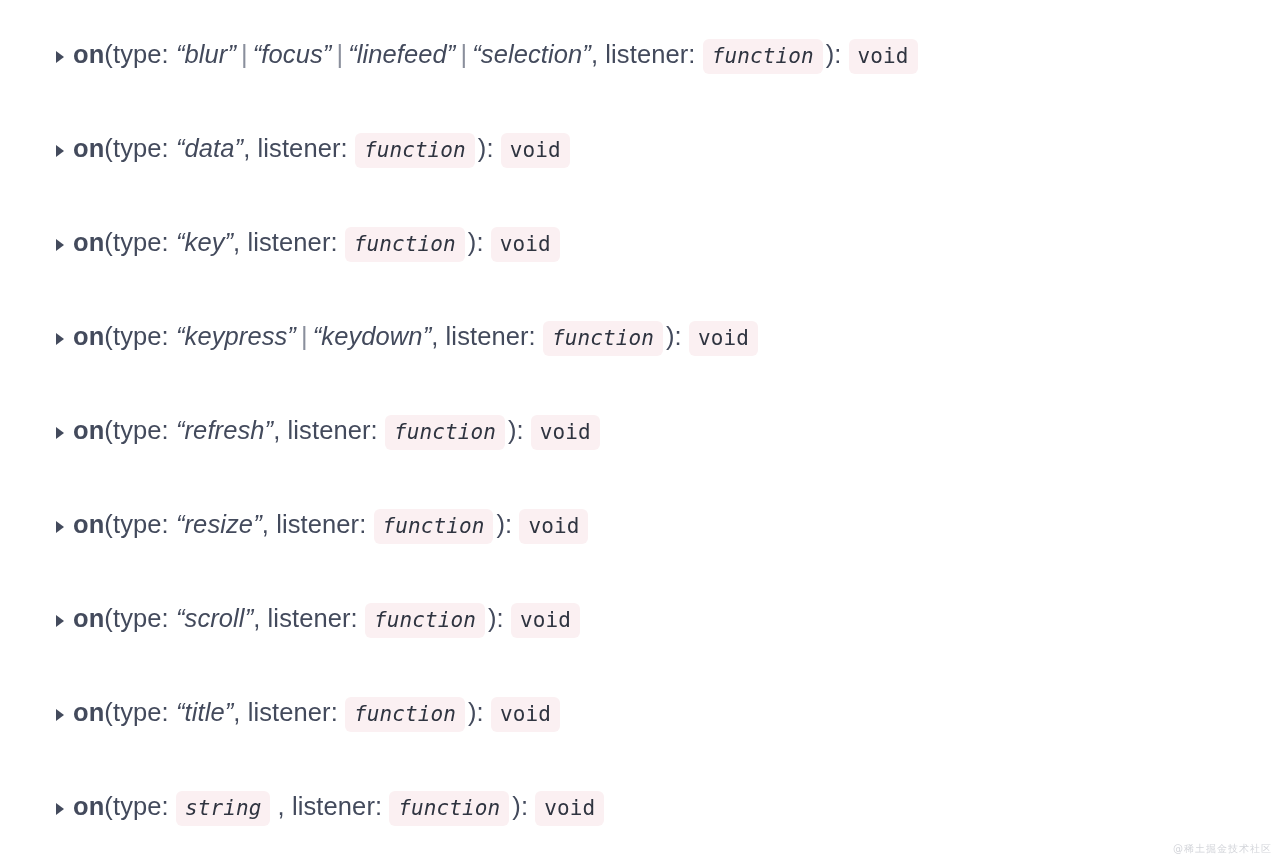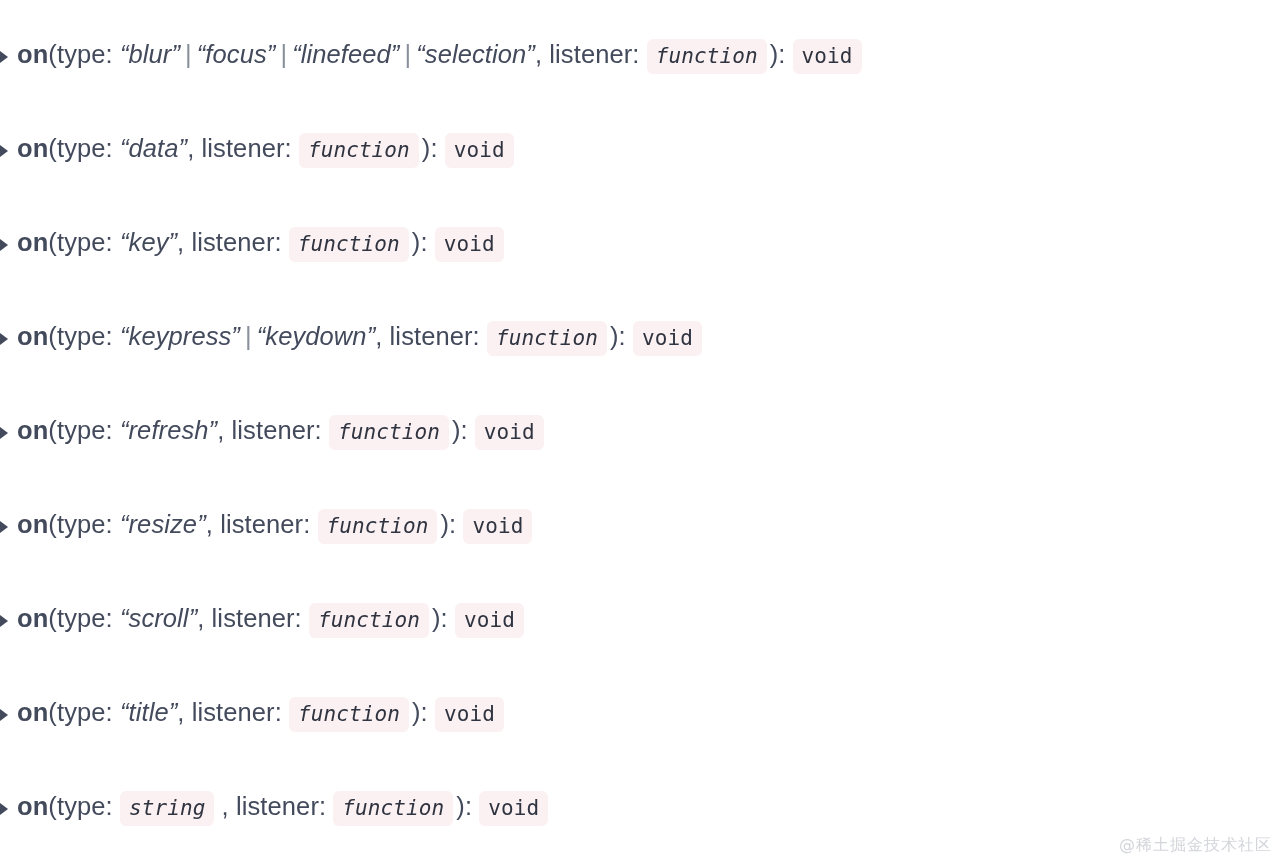--- a/index.html
+++ b/index.html
@@ -18,20 +18,21 @@
   #signature-list {
     padding: 30px 0 0 0;
     margin: 0;
     list-style: none;
   }
 
   .signature-row {
     display: flex;
     align-items: flex-start;
     height: 94px;
+    padding-left: 56px;
     box-sizing: border-box;
   }
 
   .disclosure-triangle {
     flex: 0 0 auto;
     width: 0;
     height: 0;
     border-left: 8px solid #434a5c;
     border-top: 6px solid transparent;
     border-bottom: 6px solid transparent;
@@ -86,21 +87,21 @@
 
   .chip-gap {
     display: inline-block;
     width: 3px;
   }
 
   #watermark {
     position: absolute;
     right: 16px;
     bottom: 10px;
-    font-size: 16px;
+    font-size: 10px;
     color: #d3d5da;
     font-family: "DejaVu Sans", sans-serif;
     letter-spacing: 1px;
     user-select: none;
   }
 </style>
 </head>
 <body>
 
 <ul id="signature-list">

